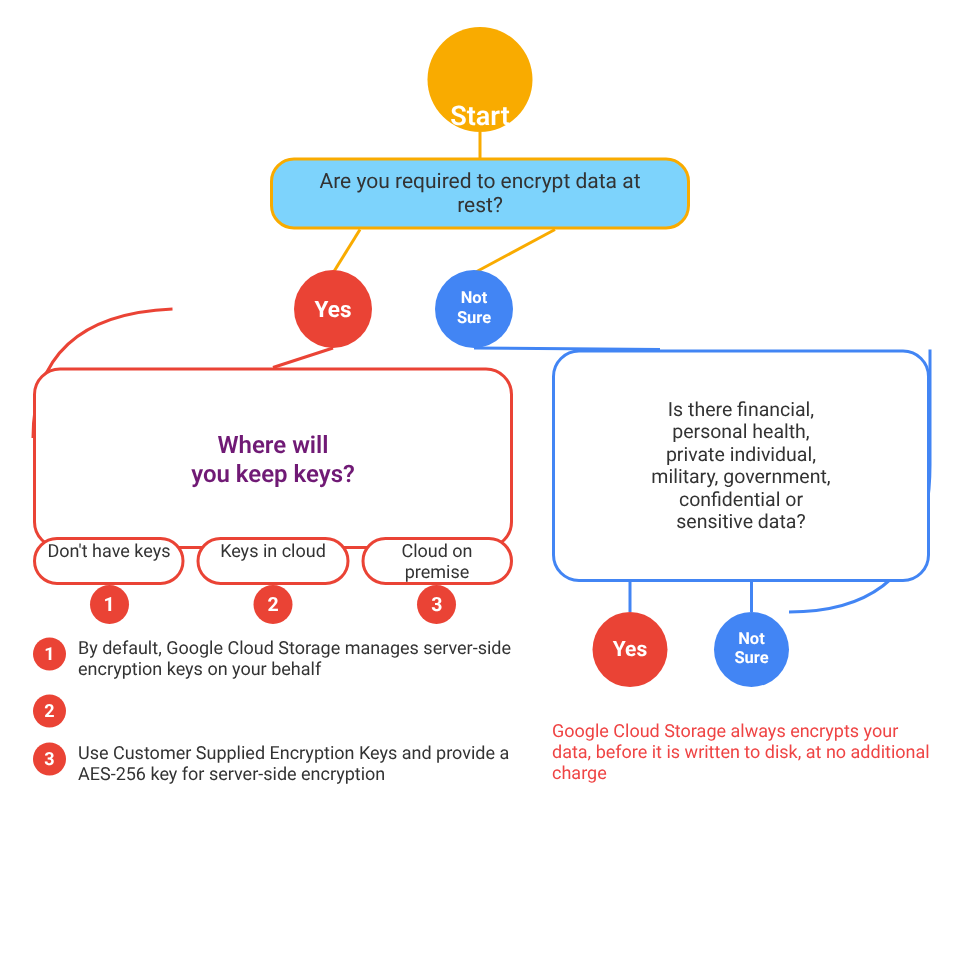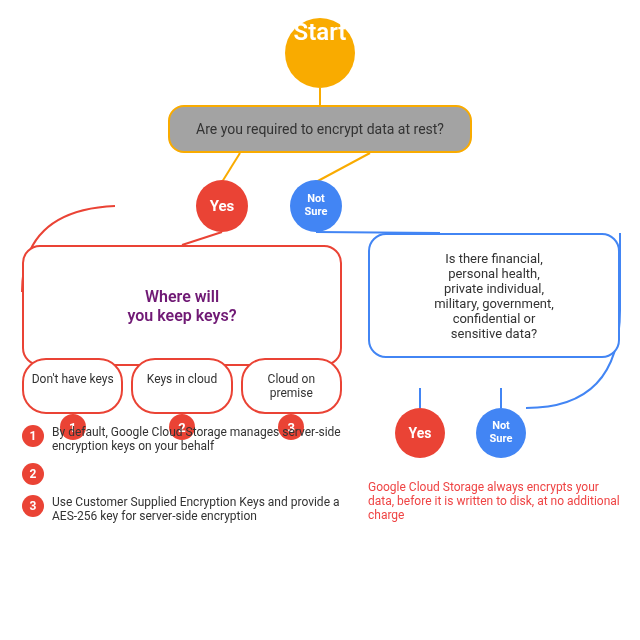--- a/index.html
+++ b/index.html
@@ -23,23 +23,23 @@
       position: absolute;
       top: 18px;
       left: 50%;
       transform: translateX(-50%);
       background: #F9AB00;
       color: white;
       border-radius: 50%;
       width: 70px;
       height: 70px;
       display: flex;
-      align-items: flex-start;
-      justify-content: center;
-      font-size: 24px;
+      align-items: flex-end;
+      justify-content: center;
+      font-size: 18px;
       font-weight: 600;
       z-index: 10;
     }
 
     
     .question-box {
       position: absolute;
       border-radius: 16px;
       display: flex;
       align-items: center;
@@ -48,23 +48,23 @@
       font-size: 13.5px;
       color: #333;
     }
 
     .question-encrypt {
       top: 105px;
       left: 50%;
       transform: translateX(-50%);
       border: 2px solid #F9AB00;
       padding: 10px 22px;
-      width: 304px;
+      width: 280px;
       height: 48px;
-      background: #a3a3a3;
+      background: #7dd3fc;
       font-size: 14px;
     }
 
     
     .badge {
       position: absolute;
       border-radius: 50%;
       display: flex;
       align-items: center;
       justify-content: center;
@@ -113,21 +113,21 @@
       color: #701a75;
       background: #fff;
     }
 
     
     .financial-box {
       position: absolute;
       top: 233px;
       left: 368px;
       width: 252px;
-      height: 125px;
+      height: 155px;
       border: 2px solid #4285F4;
       border-radius: 18px;
       display: flex;
       align-items: center;
       justify-content: center;
       text-align: center;
       font-size: 13px;
       color: #333;
       padding: 12px 14px;
       background: #fff;
@@ -140,21 +140,21 @@
       left: 22px;
       width: 320px;
       display: flex;
       gap: 8px;
     }
 
     .key-option {
       flex: 1;
       border: 2px solid #EA4335;
       border-radius: 24px;
-      padding: 12px 6px;
+      padding: 0 6px;
       text-align: center;
       font-size: 12px;
       color: #333;
       background: #fff;
       position: relative;
     }
 
     
     .num-circle {
       position: absolute;

